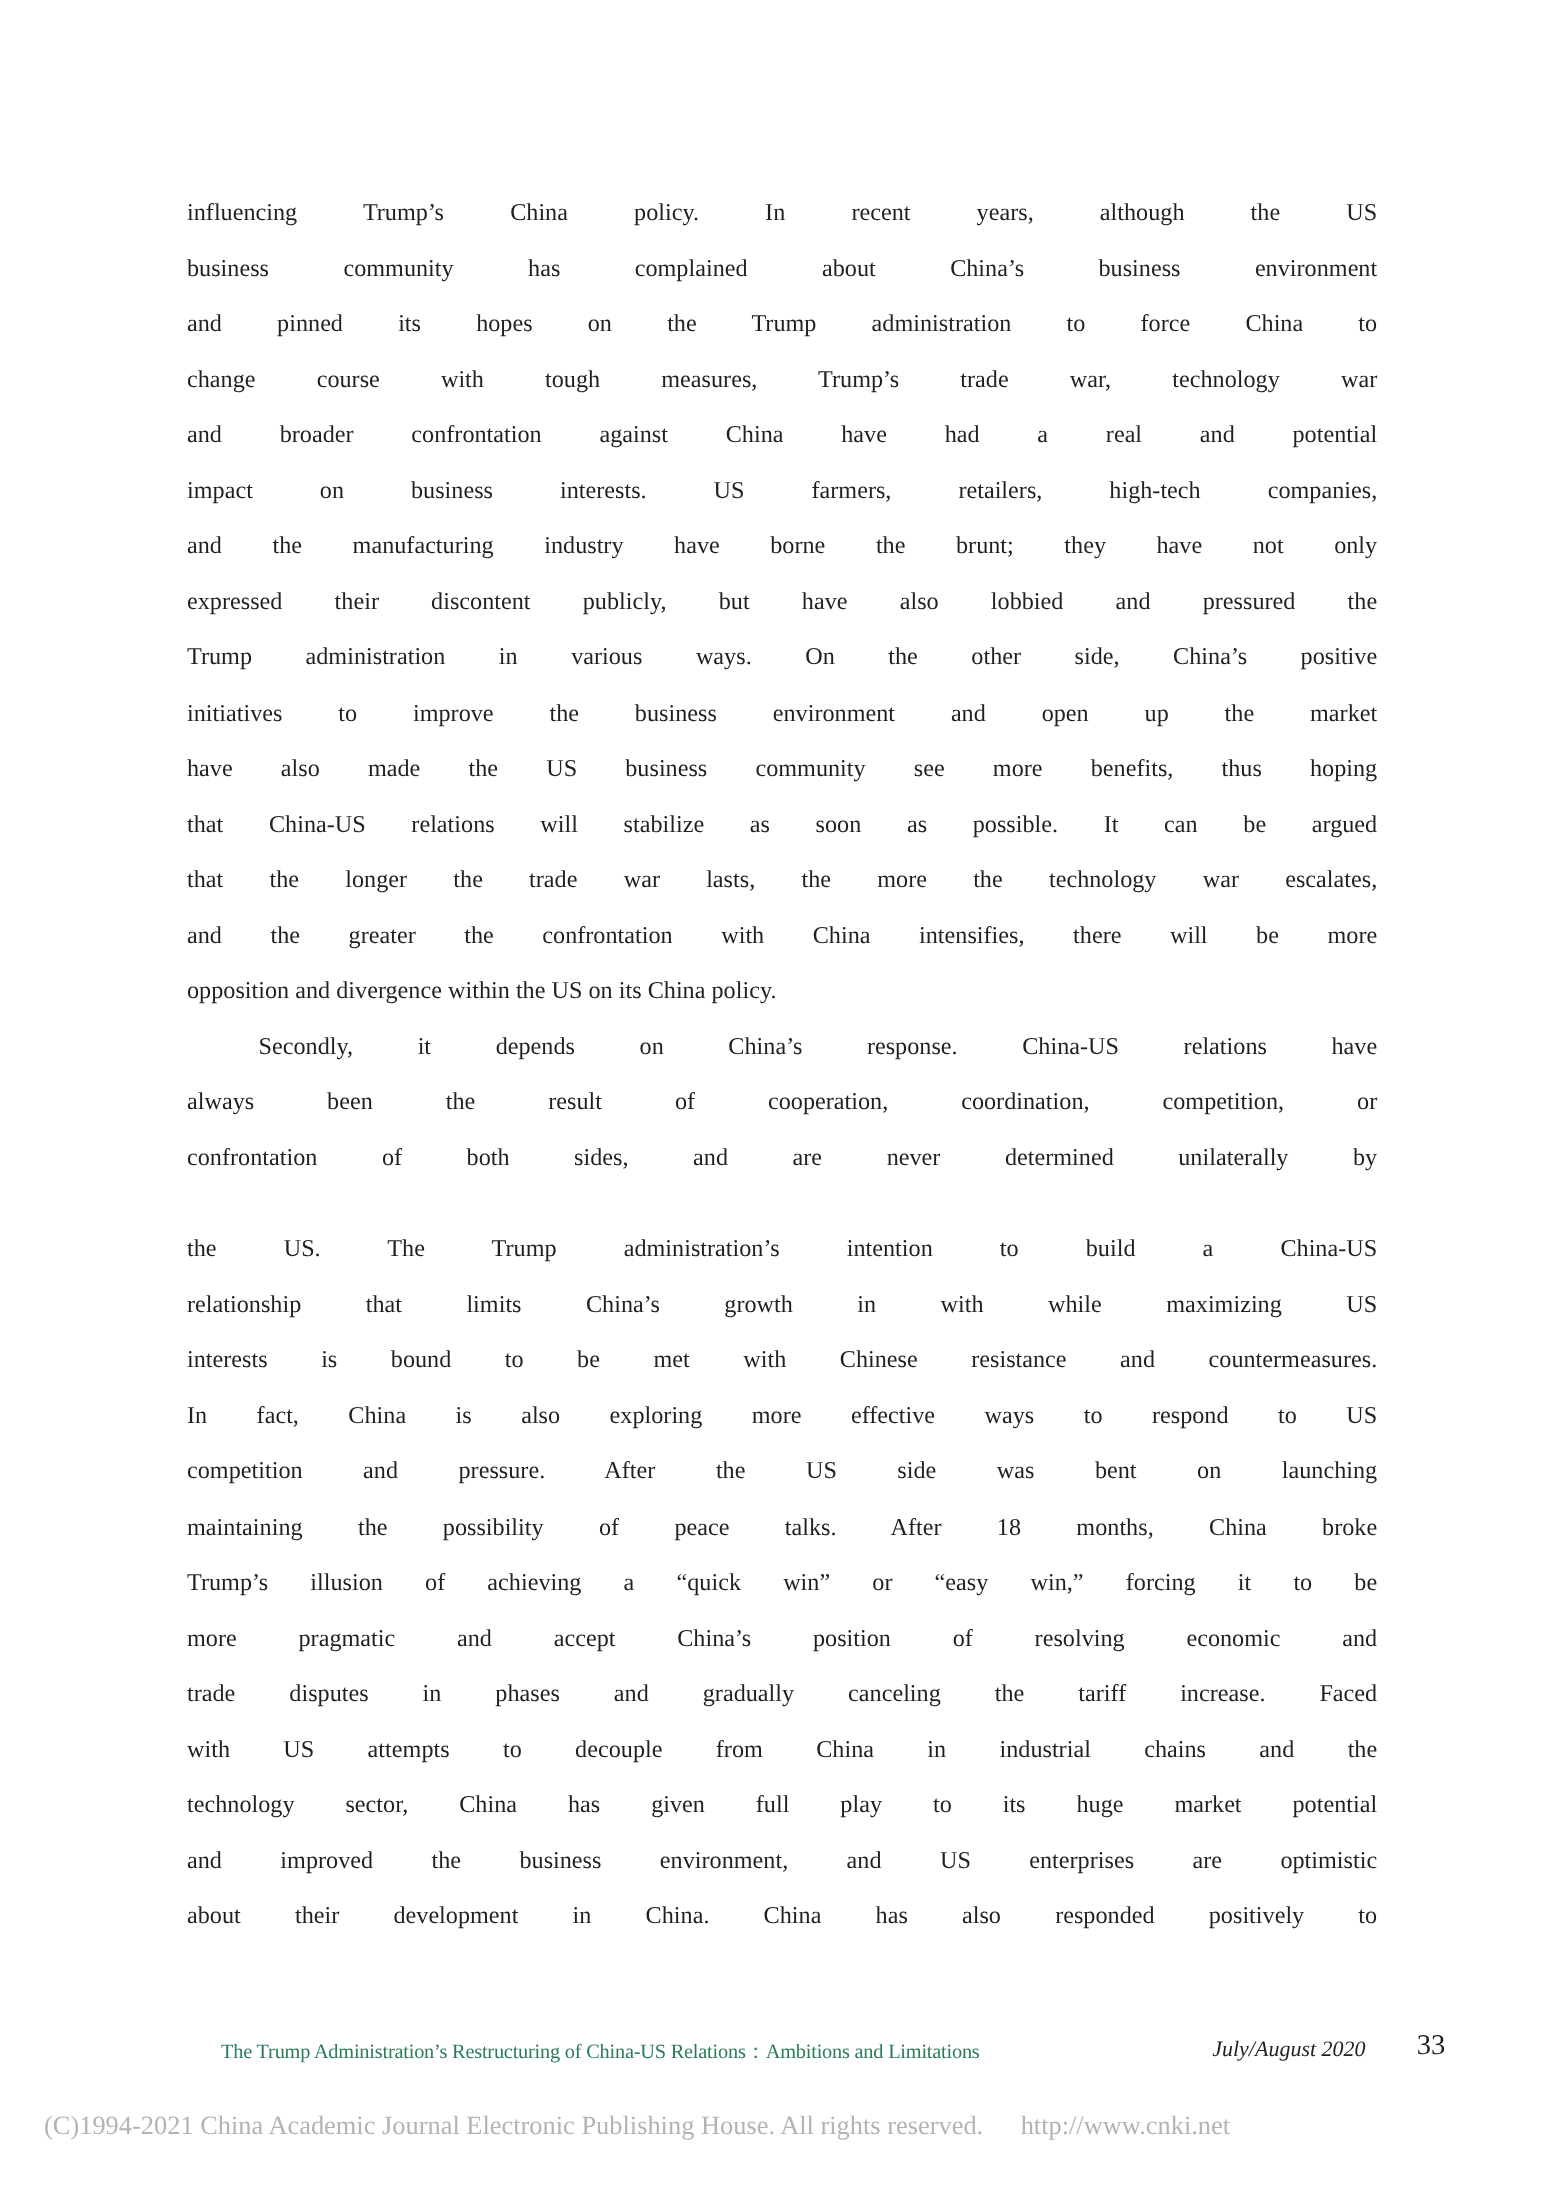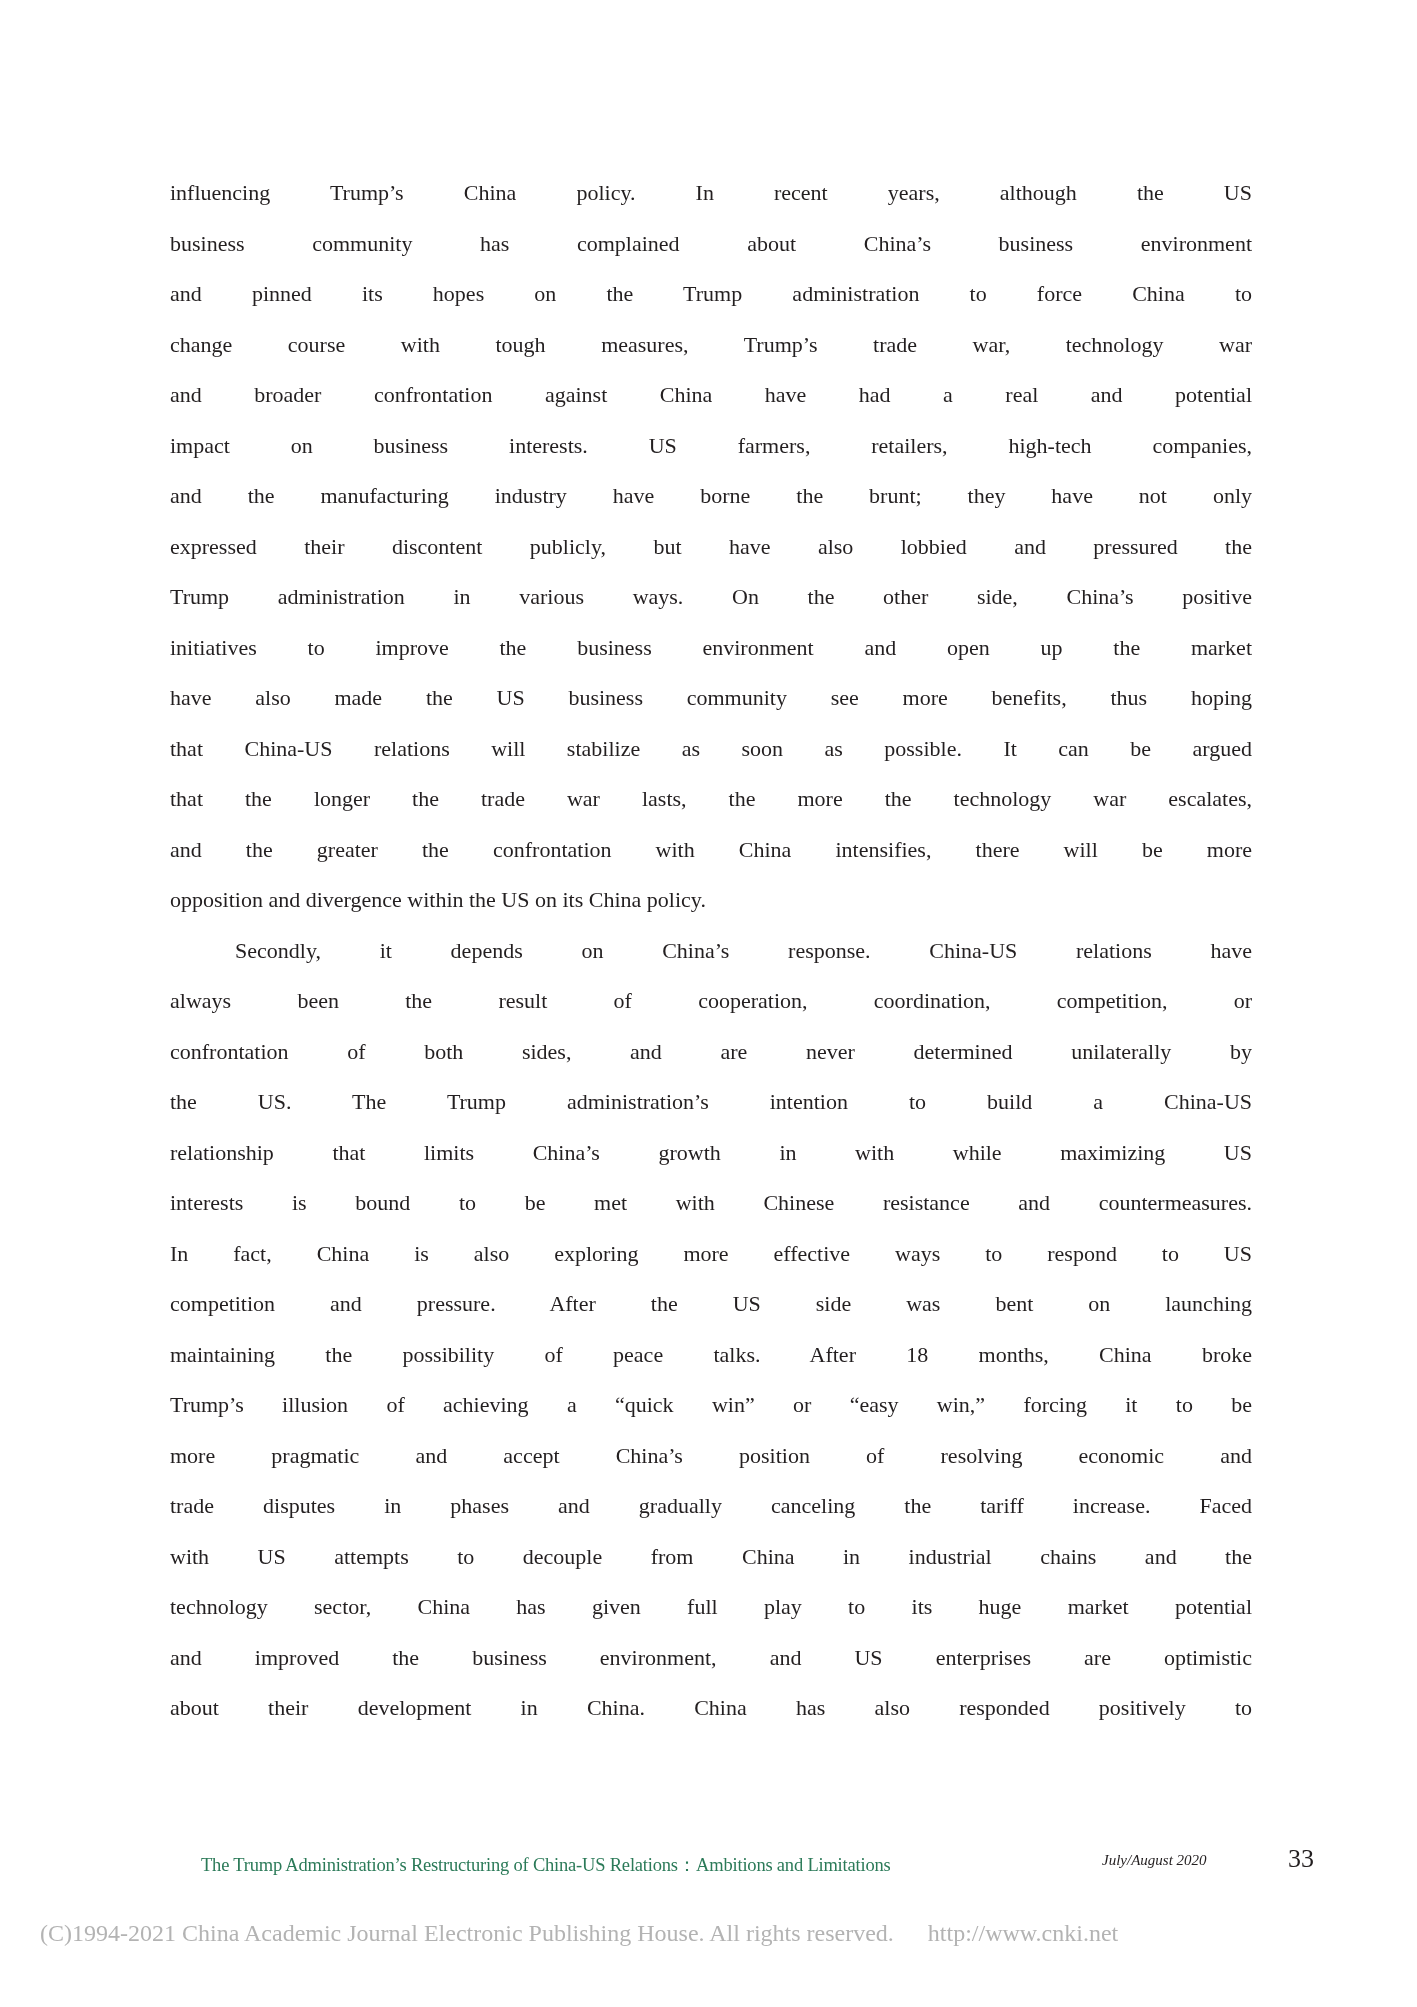--- a/index.html
+++ b/index.html
@@ -12,21 +12,21 @@
     text-align: justify;
   }
   .line { display: block; text-align: justify; text-align-last: justify; white-space: nowrap; height: 50.5px; }
   .line.last { text-align-last: left; }
   .line.indent { padding-left: 65px; }
   .footer {
     position: absolute; left: 170px; top: 1846px; width: 1150px; height: 36px;
     font-family: "Liberation Serif", "DejaVu Serif", serif;
   }
   .footer-title { position: absolute; left: 0; top: 6px; font-size: 18.5px; color: #2b7a58; white-space: nowrap; letter-spacing: -0.2px; margin-left: 31px; }
-  .footer-date { position: absolute; left: 932px; top: 6px; font-size: 15px; font-style: italic; color: #231f20; white-space: nowrap; }
+  .footer-date { position: absolute; left: 932px; top: 6px; font-size: 20px; font-style: italic; color: #231f20; white-space: nowrap; }
   .footer-page { position: absolute; left: 1118px; top: -2px; font-size: 26px; color: #231f20; }
   .copyright {
     position: absolute; left: 40px; top: 1920px; width: 1360px;
     font-family: "Liberation Serif", "DejaVu Serif", serif;
     font-size: 24px; color: #b3b3b3; white-space: nowrap;
   }
   .copyright .url { margin-left: 34px; }
 </style>
 </head>
 <body>
@@ -47,21 +47,21 @@
         <span class="line" style="word-spacing: 0px;">have also made the US business community see more benefits, thus hoping</span>
         <span class="line" style="word-spacing: 0px;">that China-US relations will stabilize as soon as possible. It can be argued</span>
         <span class="line" style="word-spacing: 0px;">that the longer the trade war lasts, the more the technology war escalates,</span>
         <span class="line" style="word-spacing: 0px;">and the greater the confrontation with China intensifies, there will be more</span>
         <span class="line last">opposition and divergence within the US on its China policy.</span>
       </div>
       <div>
         <span class="line indent" style="word-spacing: 0px;">Secondly, it depends on China’s response. China-US relations have</span>
         <span class="line" style="word-spacing: 0px;">always been the result of cooperation, coordination, competition, or</span>
         <span class="line" style="word-spacing: 0px;">confrontation of both sides, and are never determined unilaterally by</span>
-        <span class="line" style="word-spacing: 0px;">the US. The Trump administration’s intention to build a China-US</span>
+        <span class="line" style="word-spacing: 0px; margin-top: 33px;">the US. The Trump administration’s intention to build a China-US</span>
         <span class="line" style="word-spacing: 0px;">relationship that limits China’s growth in with while maximizing US</span>
         <span class="line" style="word-spacing: 0px;">interests is bound to be met with Chinese resistance and countermeasures.</span>
         <span class="line" style="word-spacing: 0px;">In fact, China is also exploring more effective ways to respond to US</span>
         <span class="line" style="word-spacing: 0px;">competition and pressure. After the US side was bent on launching</span>
         <span class="line" style="word-spacing: 0px;">maintaining the possibility of peace talks. After 18 months, China broke</span>
         <span class="line" style="word-spacing: 0px;">Trump’s illusion of achieving a “quick win” or “easy win,” forcing it to be</span>
         <span class="line" style="word-spacing: 0px;">more pragmatic and accept China’s position of resolving economic and</span>
         <span class="line" style="word-spacing: 0px;">trade disputes in phases and gradually canceling the tariff increase. Faced</span>
         <span class="line" style="word-spacing: 0px;">with US attempts to decouple from China in industrial chains and the</span>
         <span class="line" style="word-spacing: 0px;">technology sector, China has given full play to its huge market potential</span>

